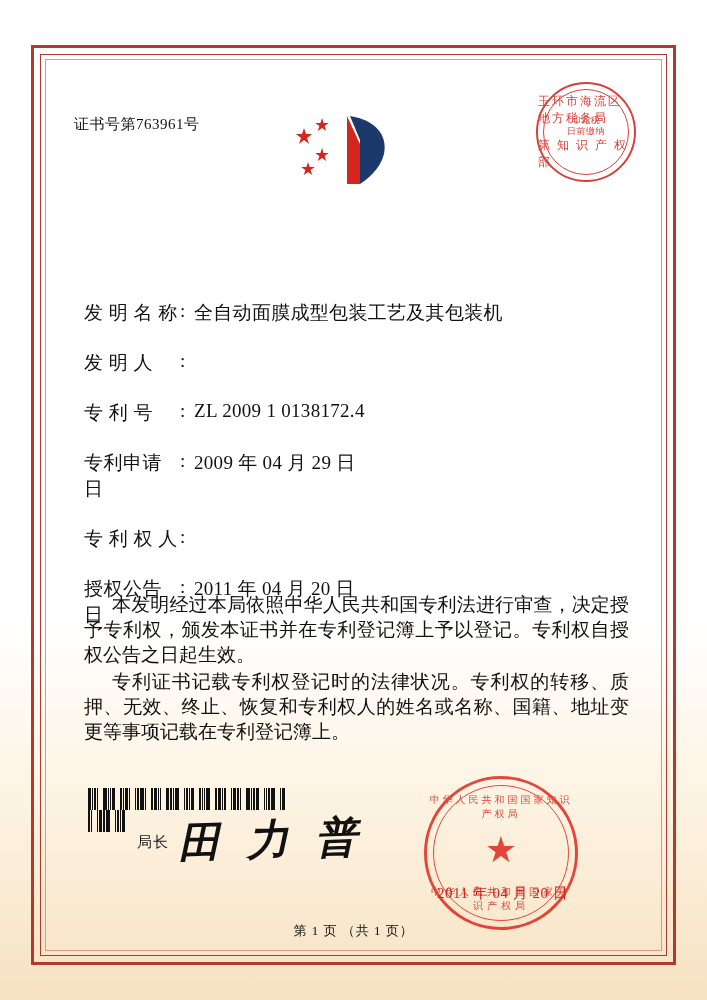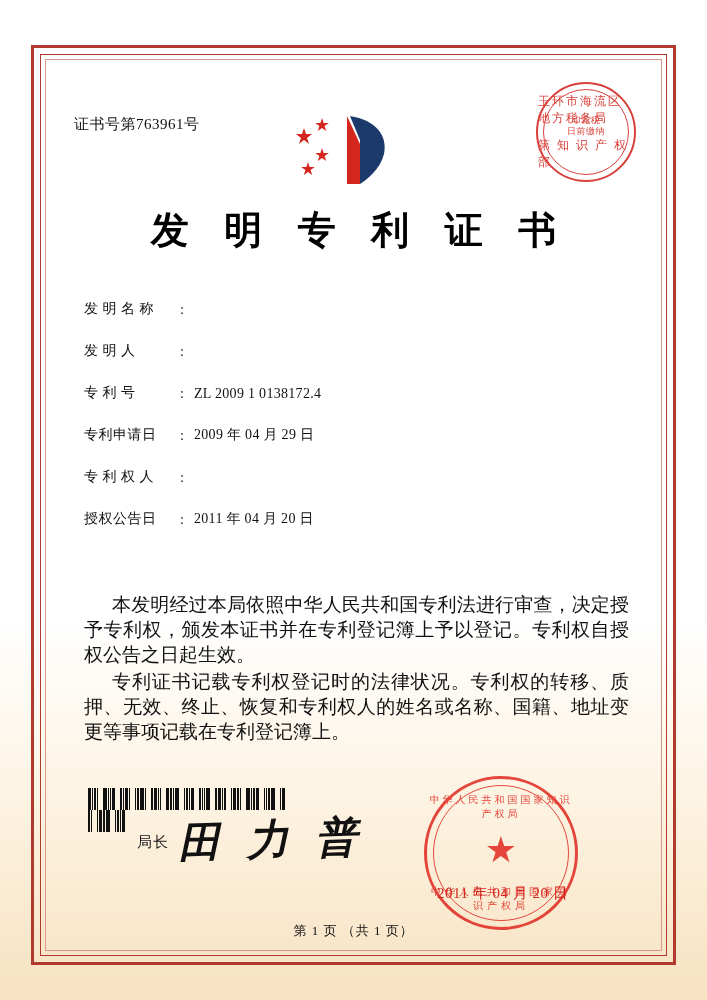--- a/index.html
+++ b/index.html
@@ -119,23 +119,23 @@
 
   
   .fields {
     position: absolute;
     left: 84px;
     top: 300px;
     right: 70px;
   }
   .field-row {
     display: flex;
-    align-items: flex-end;
+    align-items: flex-start;
     margin-bottom: 24px;
-    font-size: 14px;
+    font-size: 19px;
   }
   .field-label {
     width: 96px;
     flex: 0 0 96px;
     color: #111;
     letter-spacing: 0.5px;
   }
   .field-colon {
     flex: 0 0 10px;
     margin-right: 4px;
@@ -288,26 +288,26 @@
   <div class="seal-top">
     <div class="ring"></div>
     <div class="arc top">玉环市海流区地方税务局</div>
     <div class="ctr">
       <div>印花税</div>
       <div>日前缴纳</div>
     </div>
     <div class="arc bot">第 知 识 产 权 部</div>
   </div>
 
-  <div class="title">发 明 专 利 证 书</div>
 
   <div class="fields">
     <div class="field-row">
       <span class="field-label">发 明 名 称</span>
       <span class="field-colon">:</span>
+      <span class="field-value">全自动面膜成型包装工艺及其包装机</span>
     </div>
     <div class="field-row">
       <span class="field-label">发 明 人</span>
       <span class="field-colon">:</span>
     </div>
     <div class="field-row">
       <span class="field-label">专 利 号</span>
       <span class="field-colon">:</span>
       <span class="field-value">ZL 2009 1 0138172.4</span>
     </div>

